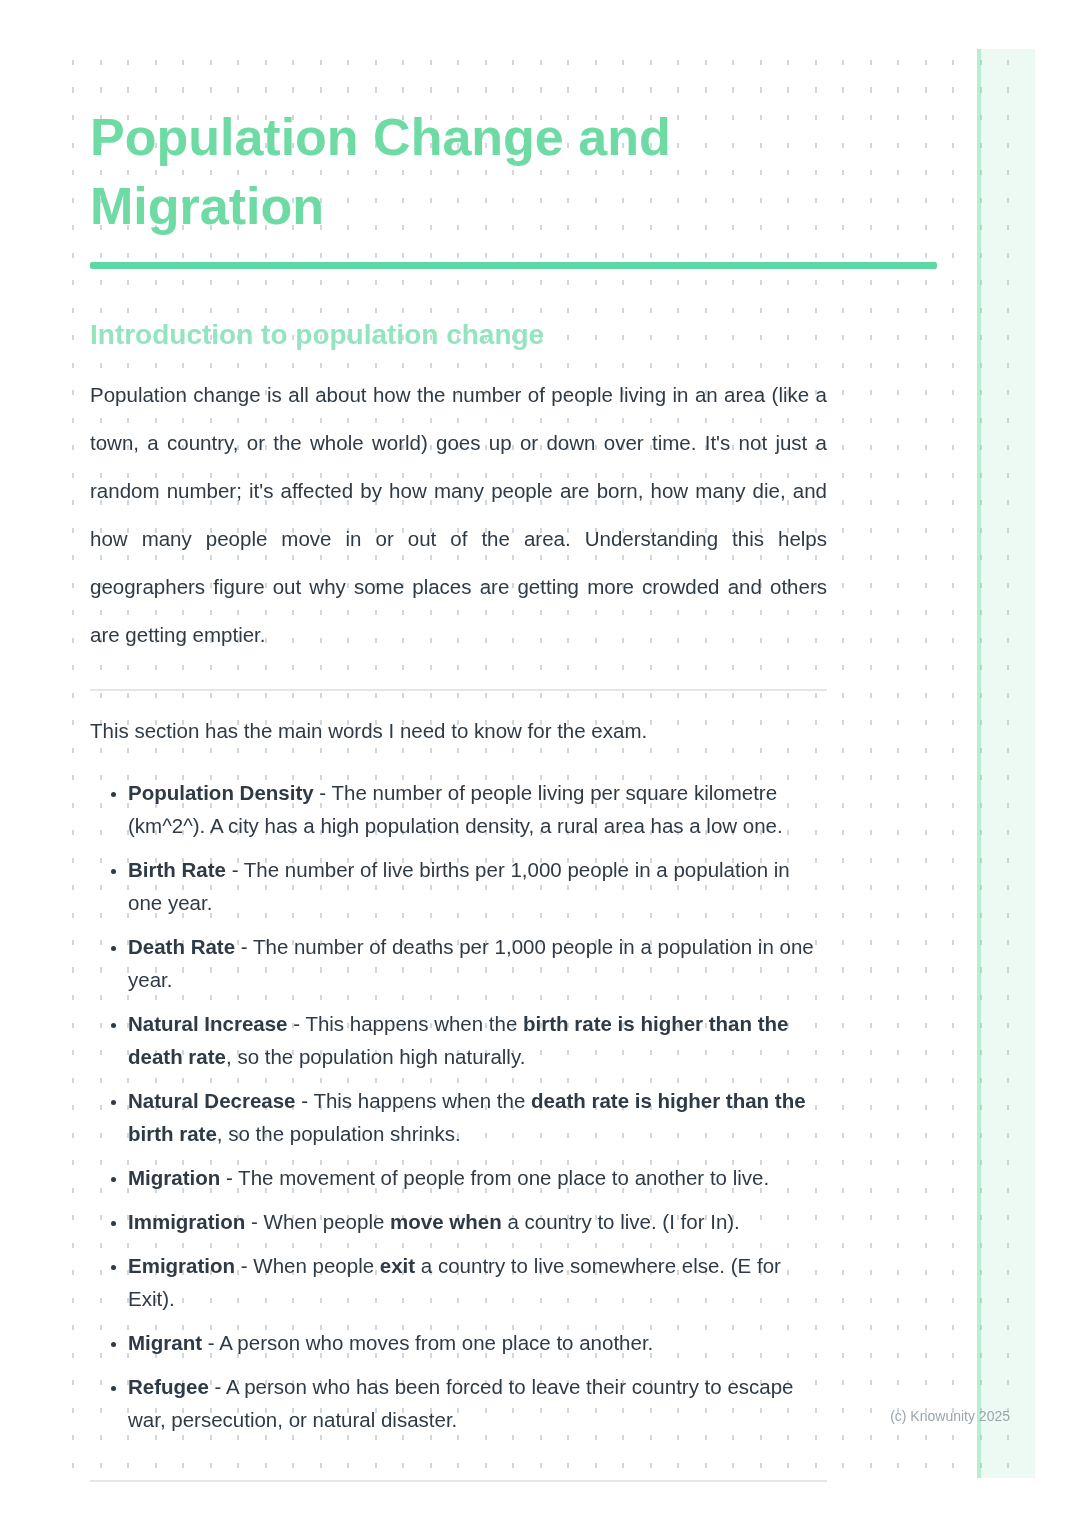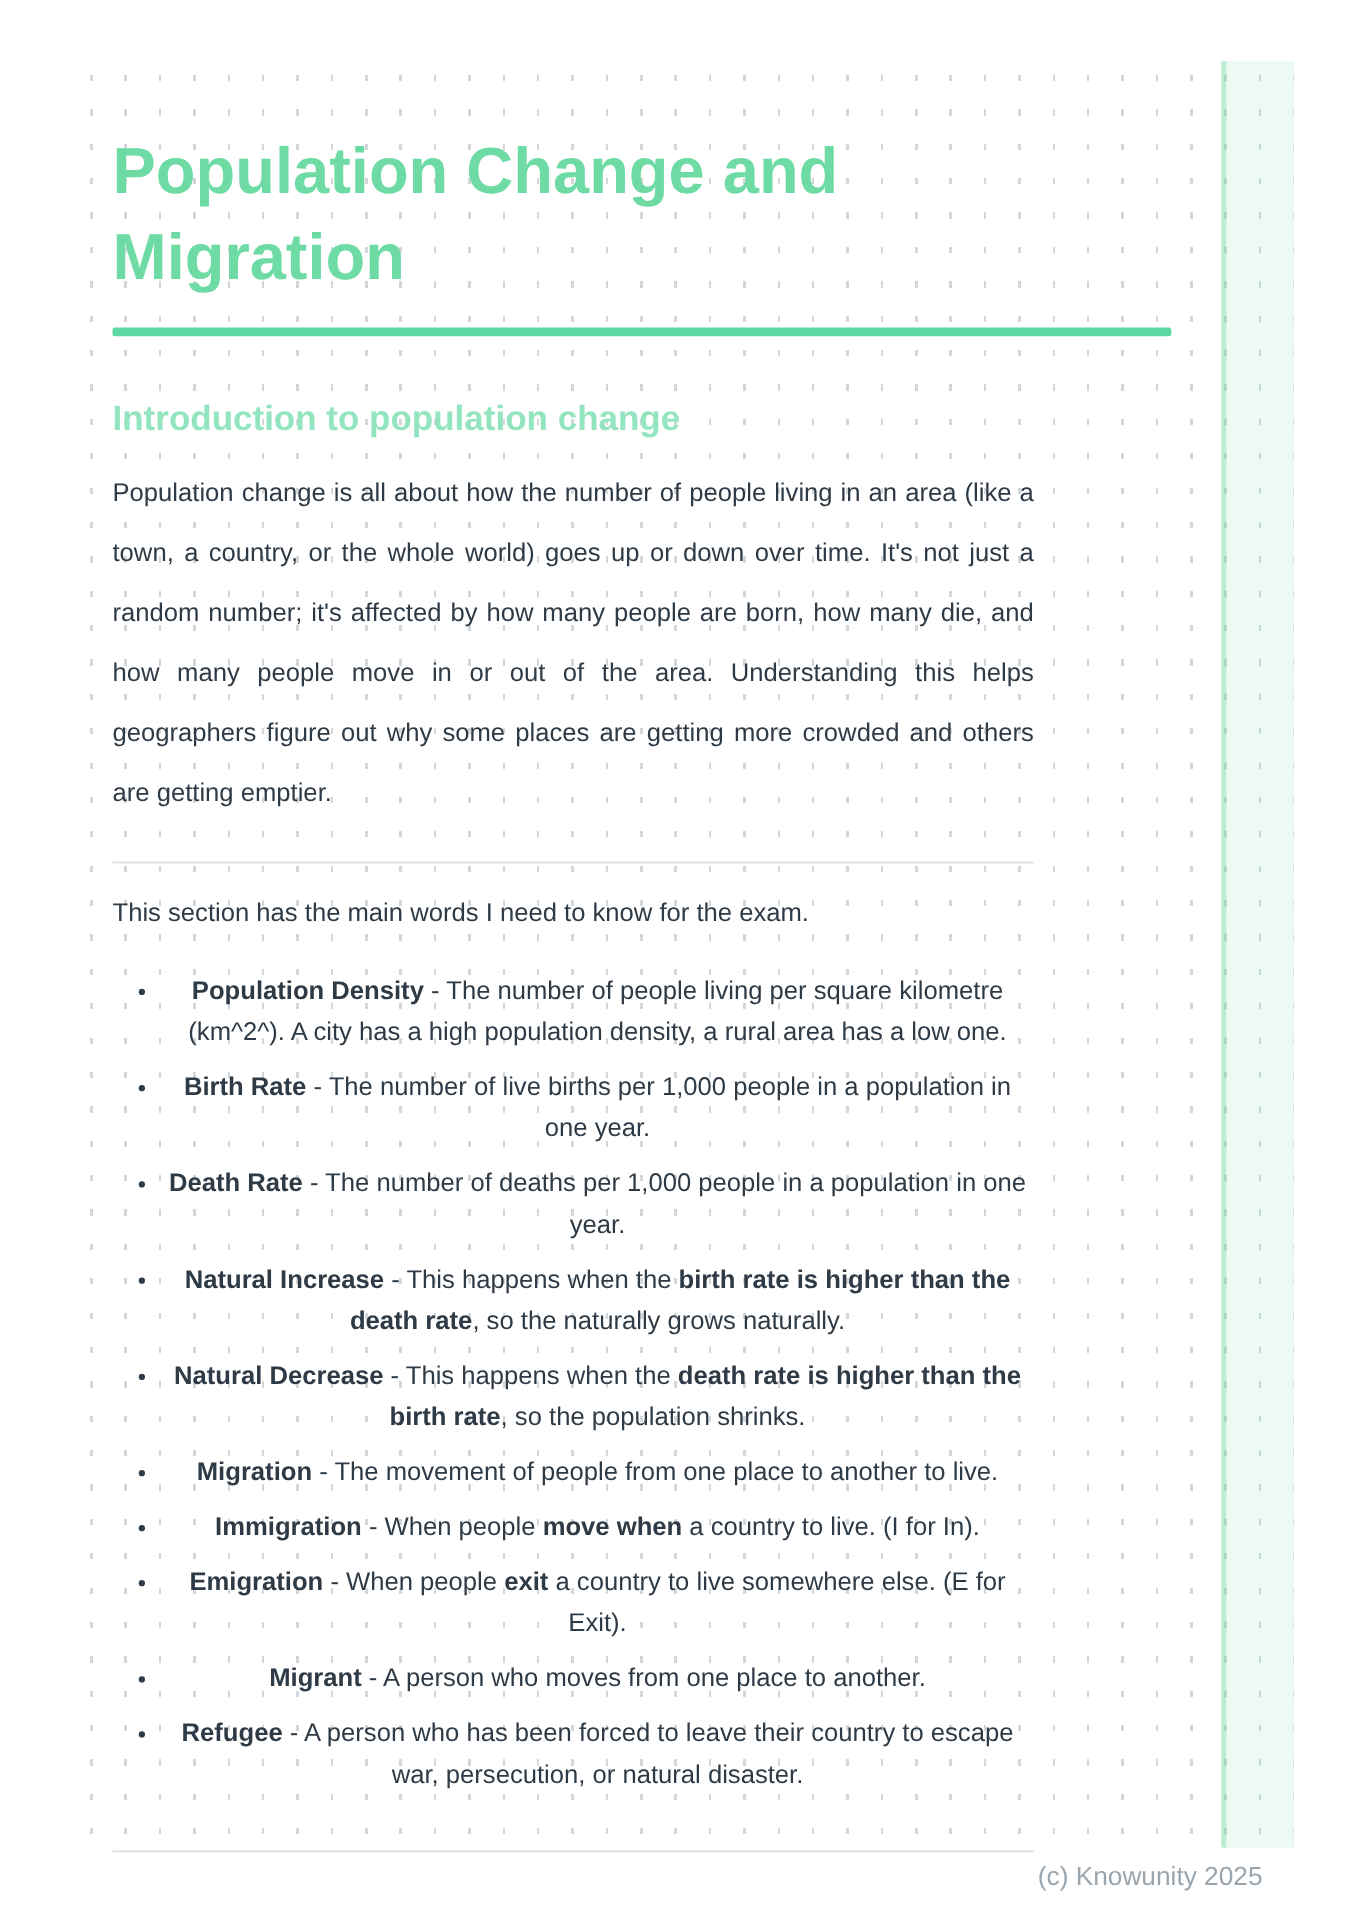--- a/index.html
+++ b/index.html
@@ -97,37 +97,36 @@
     font-size: 20.5px;
     line-height: 33px;
     color: var(--body-text);
   }
 
   ul.def-list {
     margin: 29px 0 0 0;
     padding-left: 38px;
     width: 700px;
     list-style: disc;
-    text-align: center;
   }
   ul.def-list li {
     font-size: 20.5px;
     line-height: 33px;
     color: var(--body-text);
     margin-bottom: 11px;
   }
   ul.def-list li::marker { font-size: 17px; }
   .term { font-weight: 700; }
   .seg-bold { font-weight: 700; }
 
   .footer {
     position: absolute;
-    top: 1490px;
+    top: 1408px;
     right: 70px;
-    font-size: 21px;
+    font-size: 14px;
     color: var(--footer-text);
     z-index: 2;
     margin-left: 16px;
   }
 </style>
 </head>
 <body style="--accent: #6edba4; --accent-bar: #5cd9a2; --heading: #93e5c0; --body-text: #2e3a45; --divider: #e3e6e9; --footer-text: #9aa5ae; --dot: #d3d7d9;">
 
 <div class="sheet">
   <div class="stripe"></div>
@@ -143,21 +142,21 @@
 
     <div class="divider"></div>
 
 
     <p class="section-intro">This section has the main words I need to know for the exam.</p>
 
     <ul class="def-list" id="def-list">
         <li><span class="term">Population Density</span><span> - </span><span>The number of people living per square kilometre (km^2^). A city has a high population density, a rural area has a low one.</span></li>
         <li><span class="term">Birth Rate</span><span> - </span><span>The number of live births per 1,000 people in a population in one year.</span></li>
         <li><span class="term">Death Rate</span><span> - </span><span>The number of deaths per 1,000 people in a population in one year.</span></li>
-        <li><span class="term">Natural Increase</span><span> - </span><span>This happens when the </span><span class="seg-bold">birth rate is higher than the death rate</span><span>, so the naturally grows naturally.</span></li>
+        <li><span class="term">Natural Increase</span><span> - </span><span>This happens when the </span><span class="seg-bold">birth rate is higher than the death rate</span><span>, so the population high naturally.</span></li>
         <li><span class="term">Natural Decrease</span><span> - </span><span>This happens when the </span><span class="seg-bold">death rate is higher than the birth rate</span><span>, so the population shrinks.</span></li>
         <li><span class="term">Migration</span><span> - </span><span>The movement of people from one place to another to live.</span></li>
         <li><span class="term">Immigration</span><span> - </span><span>When people </span><span class="seg-bold">move when</span><span> a country to live. (I for In).</span></li>
         <li><span class="term">Emigration</span><span> - </span><span>When people </span><span class="seg-bold">exit</span><span> a country to live somewhere else. (E for Exit).</span></li>
         <li><span class="term">Migrant</span><span> - </span><span>A person who moves from one place to another.</span></li>
         <li><span class="term">Refugee</span><span> - </span><span>A person who has been forced to leave their country to escape war, persecution, or natural disaster.</span></li>
       </ul>
 
     <div class="divider bottom"></div>
   </div>

